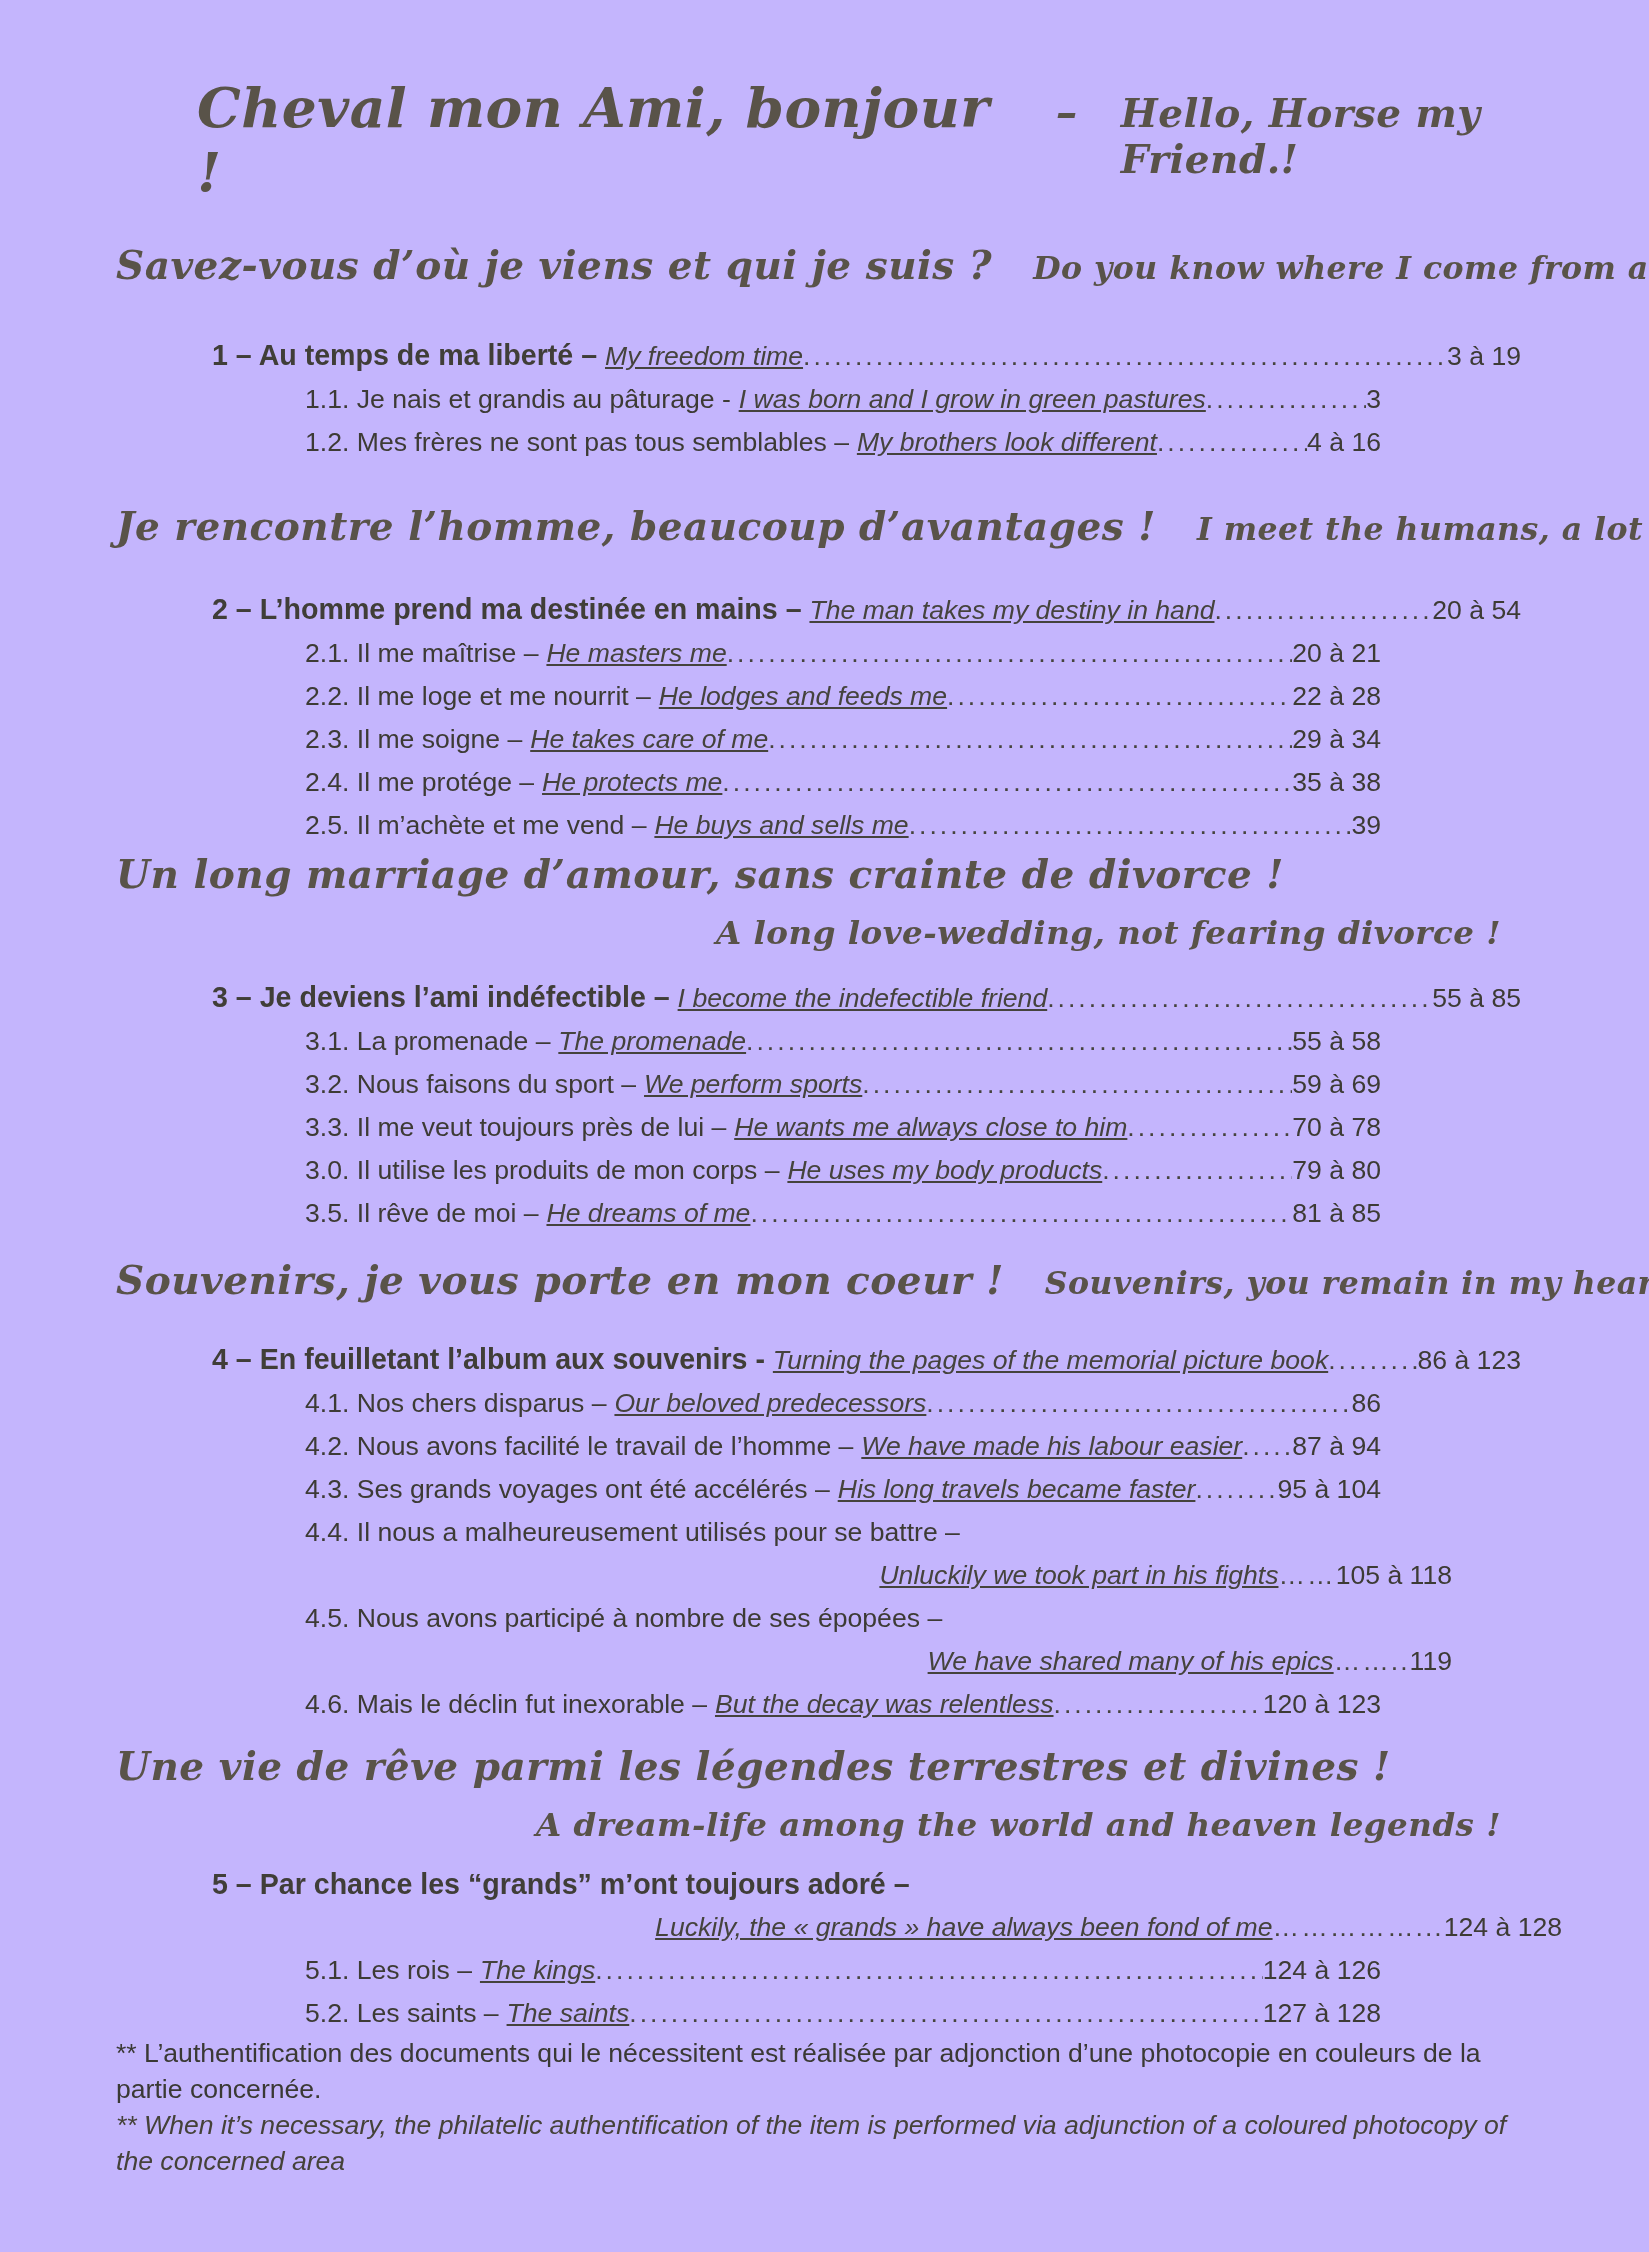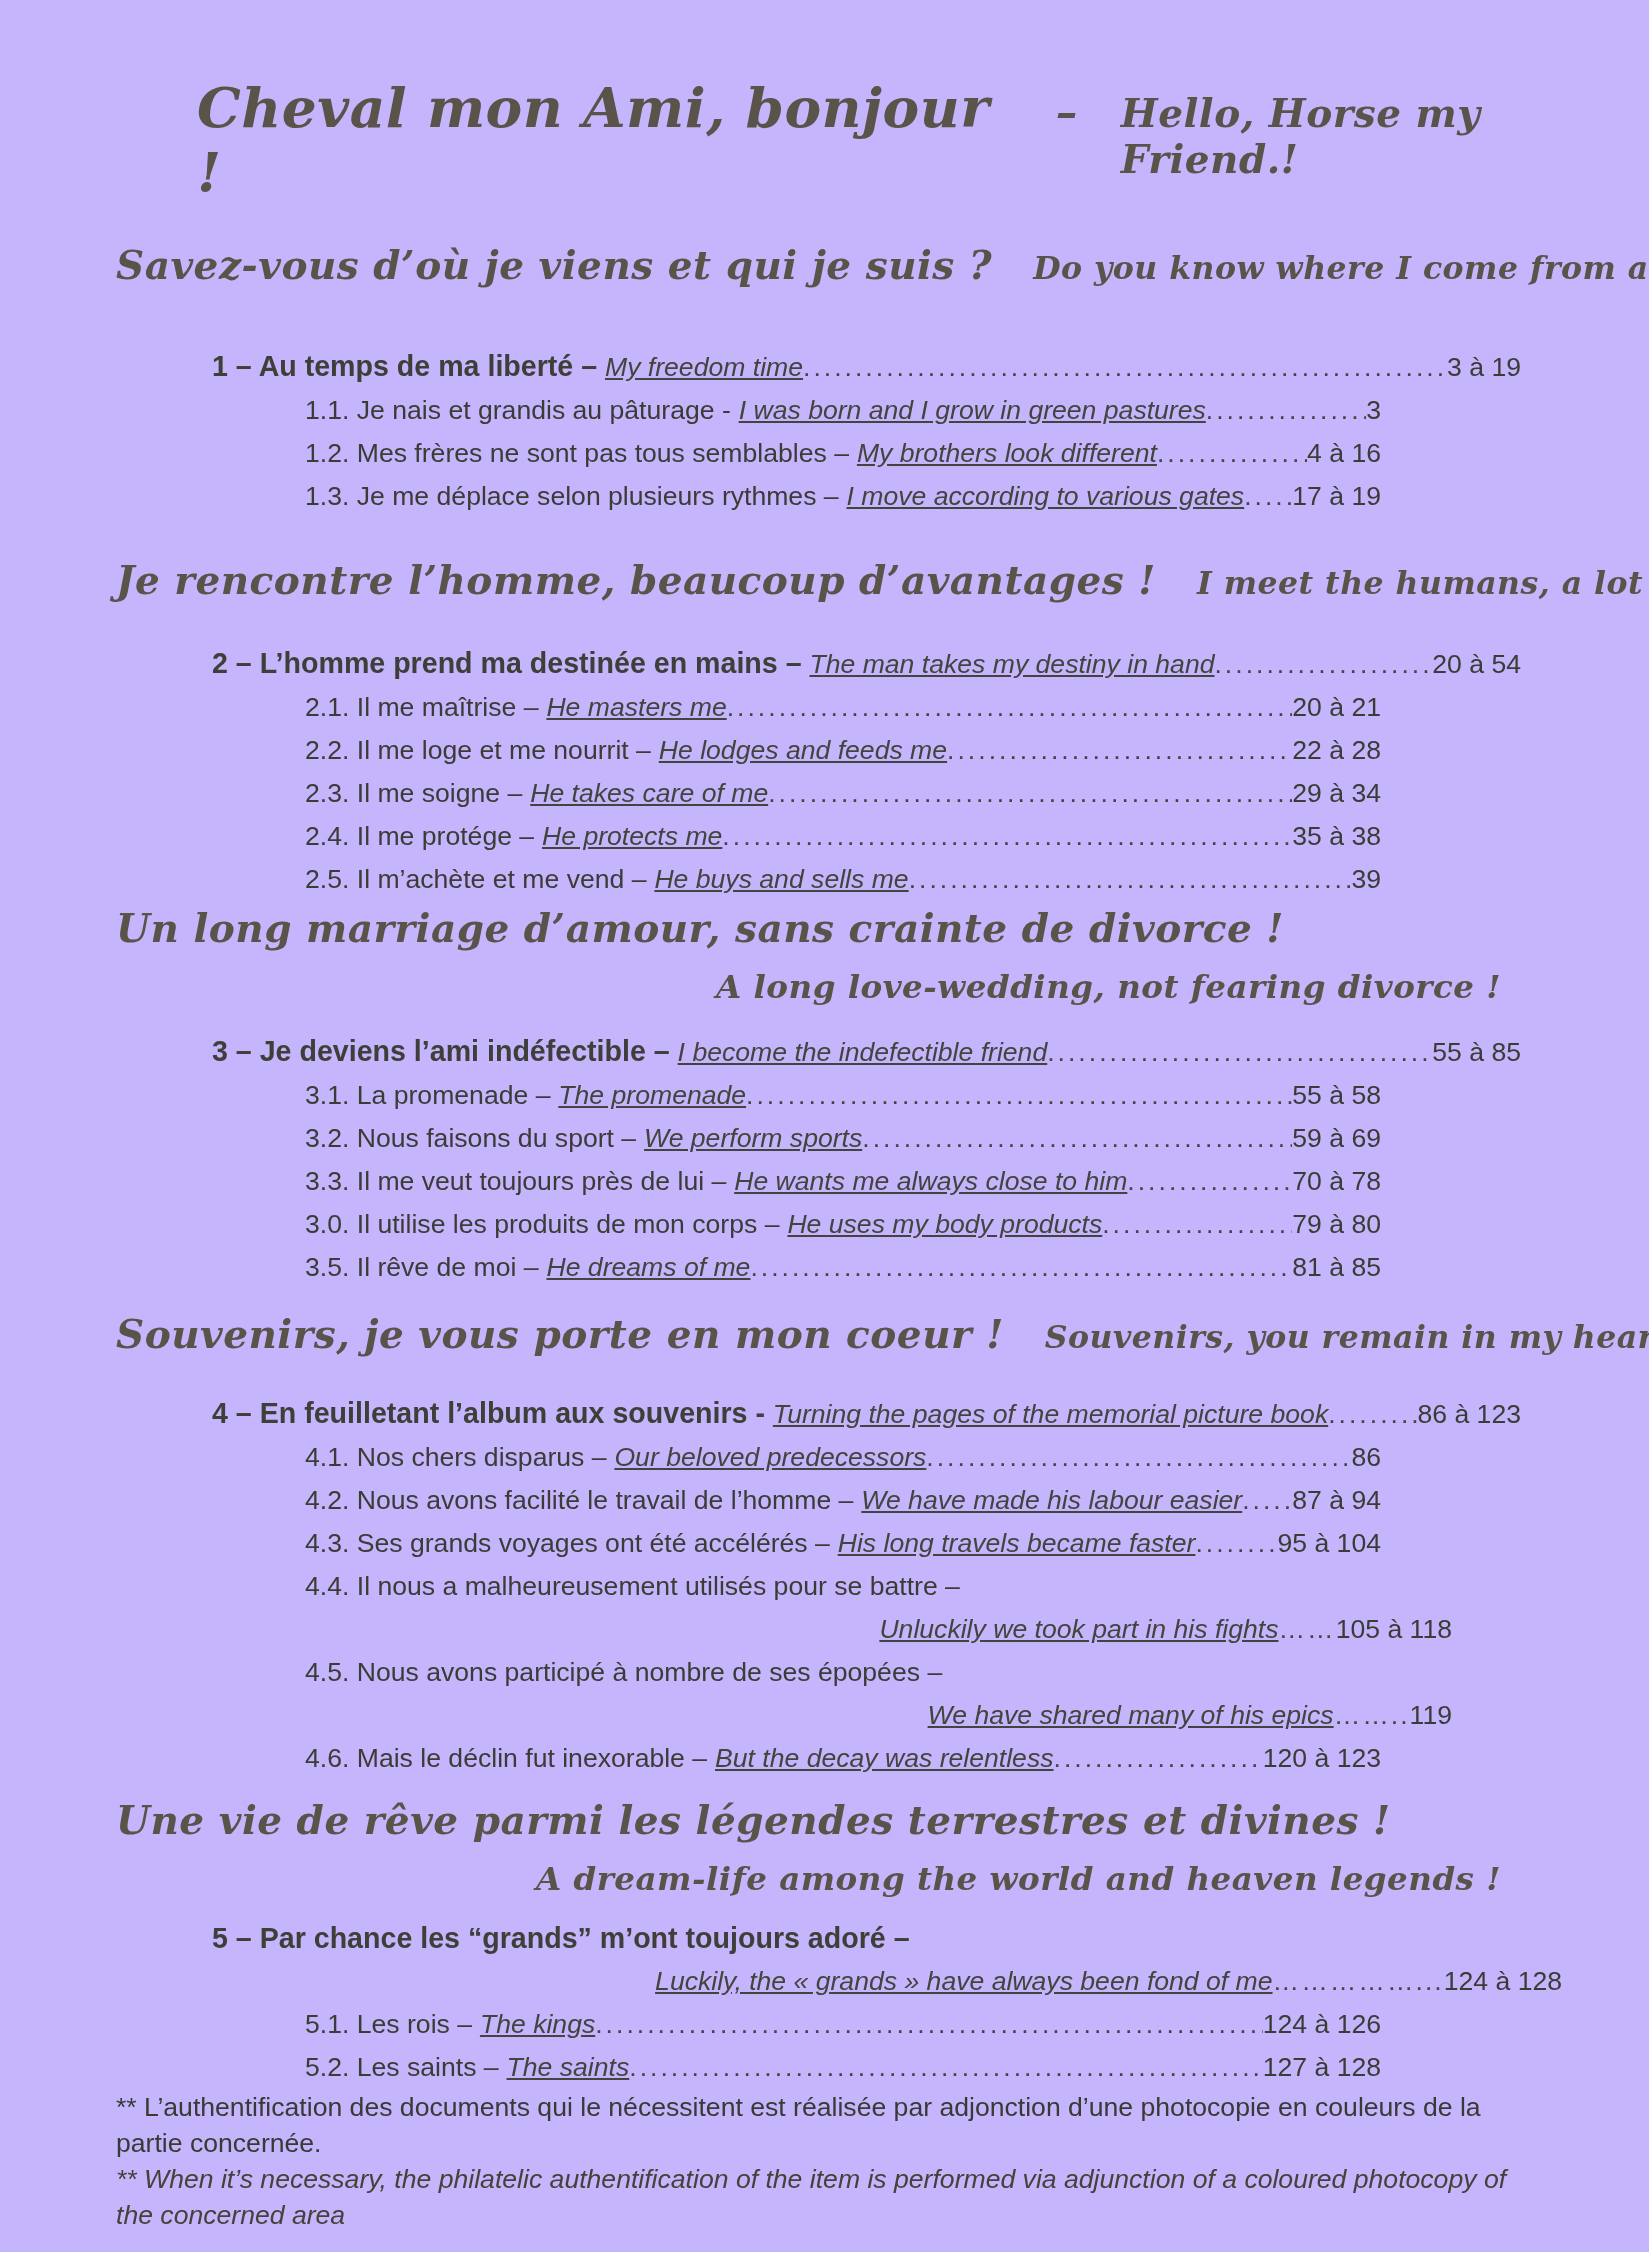--- a/index.html
+++ b/index.html
@@ -34,21 +34,21 @@
   .h-fr{font-size:39px;}
   .h-en{font-size:31.5px;margin-left:41px;}
   .h-en-block{
     text-align:right;
     padding-right:148px;
     font-size:32.5px;
     line-height:45px;
   }
 
   .mt-s1{margin-top:89px;}
-  .mt-c1{margin-top:44px;}
+  .mt-c1{margin-top:33px;}
   .mt-s2{margin-top:35px;}
   .mt-c2{margin-top:25.6px;}
   .mt-s3{margin-top:0px;}
   .mt-c3{margin-top:21.7px;}
   .mt-s4{margin-top:17.7px;}
   .mt-c4{margin-top:21.7px;}
   .mt-s5{margin-top:13.8px;}
   .mt-c5{margin-top:15.8px;}
   .mt-fn{margin-top:25.6px;}
 
@@ -110,26 +110,20 @@
       <span class="en">I was born and I grow in green pastures</span>
       <span class="leader"></span>
       <span class="pg">3</span>
     </div>
     <div class="row item">
       <span class="fr">1.2. Mes frères ne sont pas tous semblables –</span>
       <span class="en">My brothers look different</span>
       <span class="leader"></span>
       <span class="pg">4 à 16</span>
     </div>
-    <div class="row item">
-      <span class="fr">1.3. Je me déplace selon plusieurs rythmes –</span>
-      <span class="en">I move according to various gates</span>
-      <span class="leader"></span>
-      <span class="pg">17 à 19</span>
-    </div>
   </div>
 
   <div class="heading mt-s2">
     <span class="script h-fr">Je rencontre l’homme, beaucoup d’avantages !</span><span class="script h-en">I meet the humans, a lot of benefits !</span>
   </div>
   <div class="mt-c2">
     <div class="row">
       <span class="b">2 – L’homme prend ma destinée en mains –</span>
       <span class="en">The man takes my destiny in hand</span>
       <span class="leader"></span>

